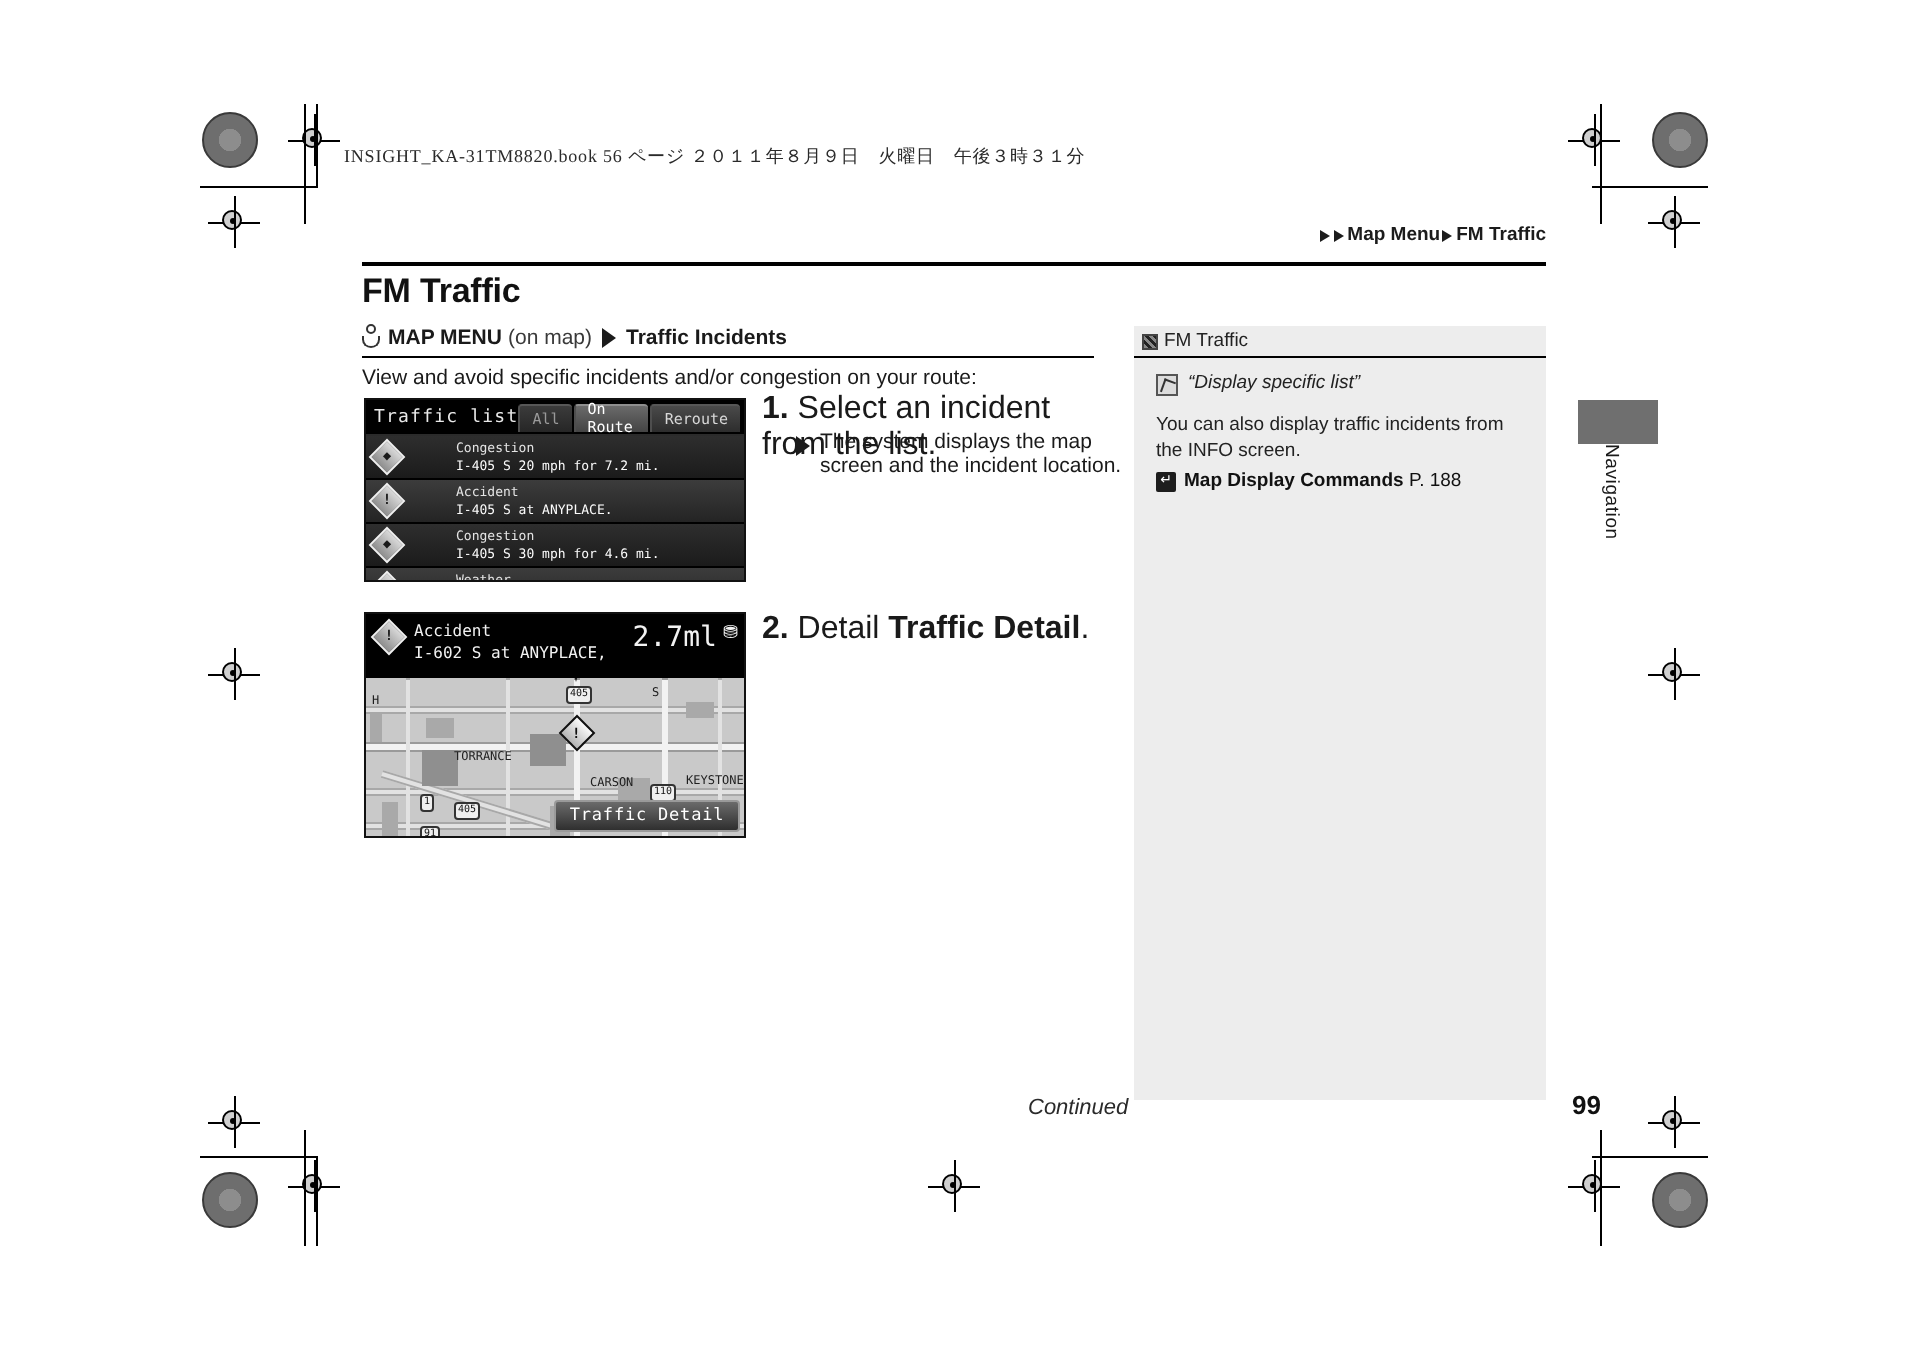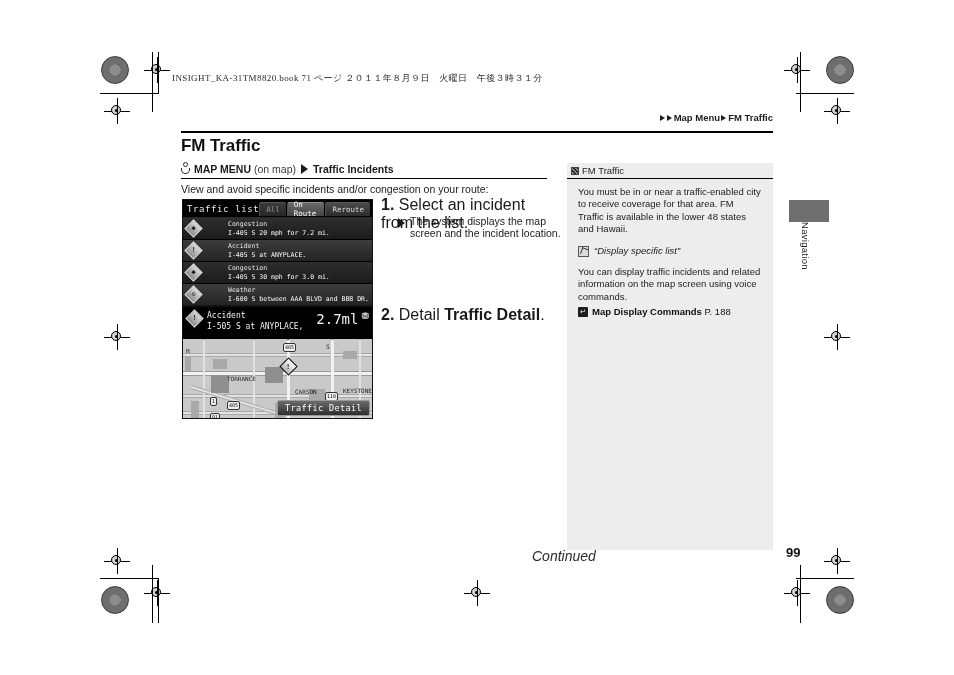--- a/index.html
+++ b/index.html
@@ -182,21 +182,21 @@
 
   
   .shot {
     position: absolute;
     background: #000;
     border: 1px solid #111;
     box-sizing: border-box;
     font-family: "DejaVu Sans Mono", monospace;
     overflow: hidden;
   }
-  #traffic-list-shot { left: 182px; top: 199px; width: 191px; height: 107px; }
+  #traffic-list-shot { left: 182px; top: 199px; width: 191px; height: 92px; }
   #map-shot          { left: 182px; top: 306px; width: 191px; height: 113px; }
 
   
   .tl-head {
     position: relative;
     height: 17px;
     background: #000;
     display: flex;
     align-items: center;
     padding-left: 4px;
@@ -529,23 +529,23 @@
     font-size: 9.5px;
     color: #1a1a1a;
     writing-mode: vertical-rl;
     text-orientation: mixed;
     letter-spacing: .3px;
   }
 
   
   .continued {
     position: absolute;
-    left: 532px;
+    left: 514px;
     top: 548px;
-    font-size: 14px;
+    font-size: 11px;
     font-style: italic;
     color: #2a2a2a;
   }
   .pageno {
     position: absolute;
     left: 786px;
     top: 545px;
     font-size: 13px;
     font-weight: bold;
     color: #111;
@@ -600,21 +600,21 @@
 <div class="reg-mark" style="left:824px;top:548px;">
     <i></i>
   </div>
 <div class="corner-line" style="left:796px;top:578px;width:58px;height:1px;"></div>
 <div class="corner-line" style="left:800px;top:565px;width:1px;height:58px;"></div>
 
 <div class="reg-mark" style="left:464px;top:580px;">
     <i></i>
   </div>
 
-<div class="imprint">INSIGHT_KA-31TM8820.book   71 ページ   ２０１１年８月９日　火曜日　午後３時３１分</div>
+<div class="imprint">INSIGHT_KA-31TM8820.book   56 ページ   ２０１１年８月９日　火曜日　午後３時３１分</div>
 
 <div class="breadcrumb">
   <span class="tri"></span>
   <span class="tri"></span>
   <span>Map Menu</span>
   <span class="tri"></span>
   <span>FM Traffic</span>
 </div>
 
 <div class="title-rule"></div>
@@ -673,21 +673,21 @@
         </div>
       </div>
 
       <div class="tl-row">
         <div class="inc-icon">
           <span class="diamond"></span>
             <span class="inner">◆</span>
         </div>
         <div class="tl-text">
           <div class="tl-t1">Congestion</div>
-          <div class="tl-t2">I-405 S 30 mph for 3.0 mi.</div>
+          <div class="tl-t2">I-405 S 30 mph for 4.6 mi.</div>
         </div>
         <div class="tl-right">
           <div class="tl-dist">5.9mi</div>
           <div class="tl-glyph">⚥</div>
         </div>
       </div>
 
       <div class="tl-row alt">
         <div class="inc-icon">
           <span class="diamond"></span>
@@ -713,21 +713,21 @@
 </div>
 
 <div class="shot" id="map-shot">
   <div class="map-banner">
     <div class="inc-icon">
       <span class="diamond"></span>
         <span class="inner">!</span>
     </div>
     <div class="mb-text">
       <div class="mb-t1">Accident</div>
-      <div class="mb-t2">I-505 S at ANYPLACE,</div>
+      <div class="mb-t2">I-602 S at ANYPLACE,</div>
     </div>
     <div class="mb-dist">2.7ml</div>
     <div class="mb-glyph">⛃</div>
   </div>
 
   <div class="map-canvas">
 
     <div class="road" style="left:0;top:32px;width:191px;height:3px;"></div>
     <div class="road thin" style="left:0;top:55px;width:191px;height:2px;"></div>
     <div class="road thin" style="left:0;top:72px;width:191px;height:2px;"></div>
@@ -782,26 +782,25 @@
   <span class="num">2.</span>
   <span>Detail </span><b>Traffic Detail</b><span>.</span>
 </div>
 
 <div class="note-panel">
   <div class="note-head">
     <span class="sqicon"></span>
     <span>FM Traffic</span>
   </div>
   <div class="note-body">
-    <p>You must be in or near a traffic-enabled city to receive coverage for that area. FM Traffic is available in the lower 48 states and Hawaii.</p>
     <div class="voice-line">
       <span class="voice-icon"></span>
       <span class="voice-text">“Display specific list”</span>
     </div>
-    <p>You can display traffic incidents and related information on the map screen using voice commands.</p>
+    <p>You can also display traffic incidents from the INFO screen.</p>
     <div class="ref-line">
       <span class="ref-icon">↵</span>
       <span class="ref-text"><b>Map Display Commands</b> <span>P. 188</span></span>
     </div>
   </div>
 </div>
 
 <div class="side-tab-box"></div>
 <div class="side-tab-label">Navigation</div>
 

